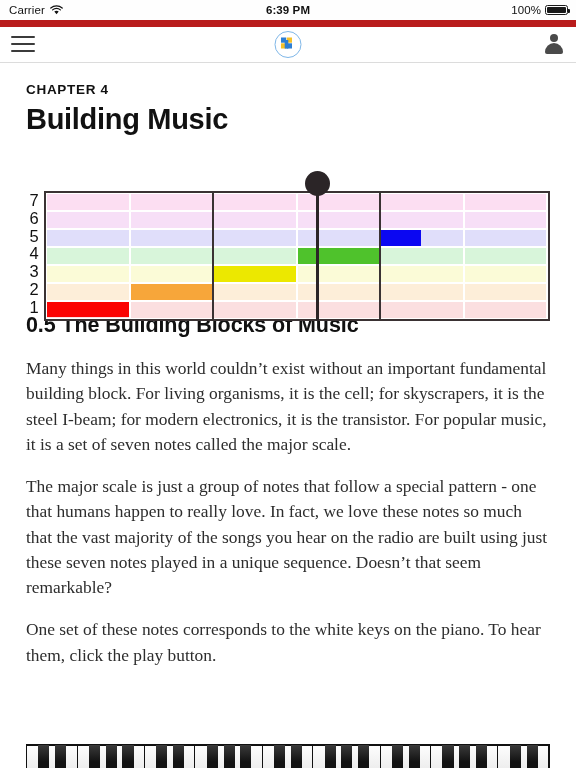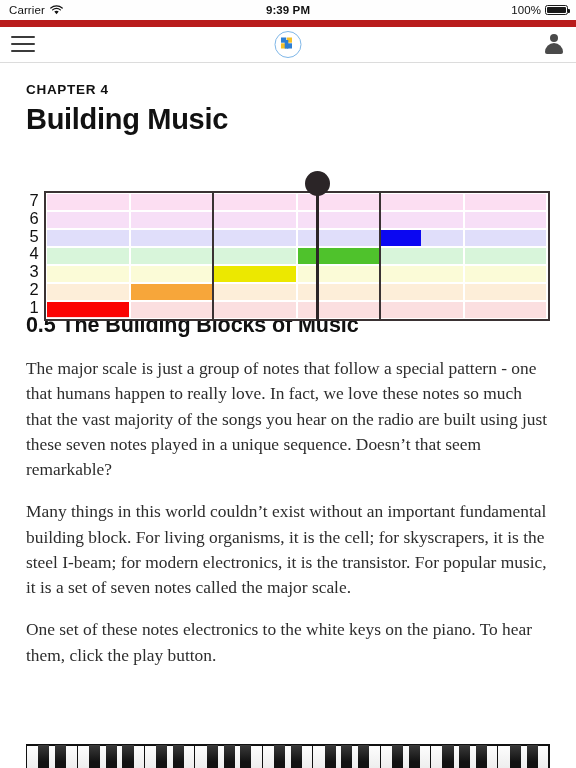--- a/index.html
+++ b/index.html
@@ -125,21 +125,21 @@
       <span class="sb-carrier">Carrier</span>
       <span>
         <svg width="13" height="10" viewBox="0 0 13 10">
           <path d="M6.5 9.2 L4.3 6.6 a3.4 3.4 0 0 1 4.4 0 Z" fill="#111"></path>
           <path d="M2.6 4.9 a6 6 0 0 1 7.8 0" stroke="#111" stroke-width="1.25" fill="none" stroke-linecap="round"></path>
           <path d="M0.8 3.0 a8.8 8.8 0 0 1 11.4 0" stroke="#111" stroke-width="1.25" fill="none" stroke-linecap="round"></path>
         </svg>
       </span>
     </div>
     <div class="sb-center">
-      <span class="sb-time">9:39 PM</span>
+      <span class="sb-time">6:39 PM</span>
     </div>
     <div class="sb-right">
       <span class="sb-batt-pct">100%</span>
       <span class="batt">
         <span class="fill"></span>
           <span class="tip"></span>
       </span>
     </div>
   </div>
 
@@ -249,23 +249,23 @@
             <div class="bardiv" style="left: 165.75px;"></div>
             <div class="bardiv" style="left: 332.75px;"></div>
           </div>
       </div>
       <div class="playhead-line" id="playhead-line" style="left: 290.375px; top: 38px; height: 130px;"></div>
       <div class="playhead-knob" id="playhead-knob" style="left: 279.375px; top: 18px;"></div>
     </div>
 
     <div class="h2">0.5 The Building Blocks of Music</div>
 
+    <p class="body">Many things in this world couldn’t exist without an important fundamental building block. For living organisms, it is the cell; for skyscrapers, it is the steel I-beam; for modern electronics, it is the transistor. For popular music, it is a set of seven notes called the major scale.</p>
     <p class="body">The major scale is just a group of notes that follow a special pattern - one that humans happen to really love. In fact, we love these notes so much that the vast majority of the songs you hear on the radio are built using just these seven notes played in a unique sequence. Doesn’t that seem remarkable?</p>
-    <p class="body">Many things in this world couldn’t exist without an important fundamental building block. For living organisms, it is the cell; for skyscrapers, it is the steel I-beam; for modern electronics, it is the transistor. For popular music, it is a set of seven notes called the major scale.</p>
-    <p class="body">One set of these notes electronics to the white keys on the piano. To hear them, click the play button.</p>
+    <p class="body">One set of these notes corresponds to the white keys on the piano. To hear them, click the play button.</p>
 
   </div>
 
   <div class="keyboard" id="keyboard">
       <div class="wkey" style="left: 0px; width: 16.8387px;"></div>
       <div class="wkey" style="left: 16.8387px; width: 16.8387px;"></div>
       <div class="wkey" style="left: 33.6774px; width: 16.8387px;"></div>
       <div class="wkey" style="left: 50.5161px; width: 16.8387px;"></div>
       <div class="wkey" style="left: 67.3548px; width: 16.8387px;"></div>
       <div class="wkey" style="left: 84.1935px; width: 16.8387px;"></div>

